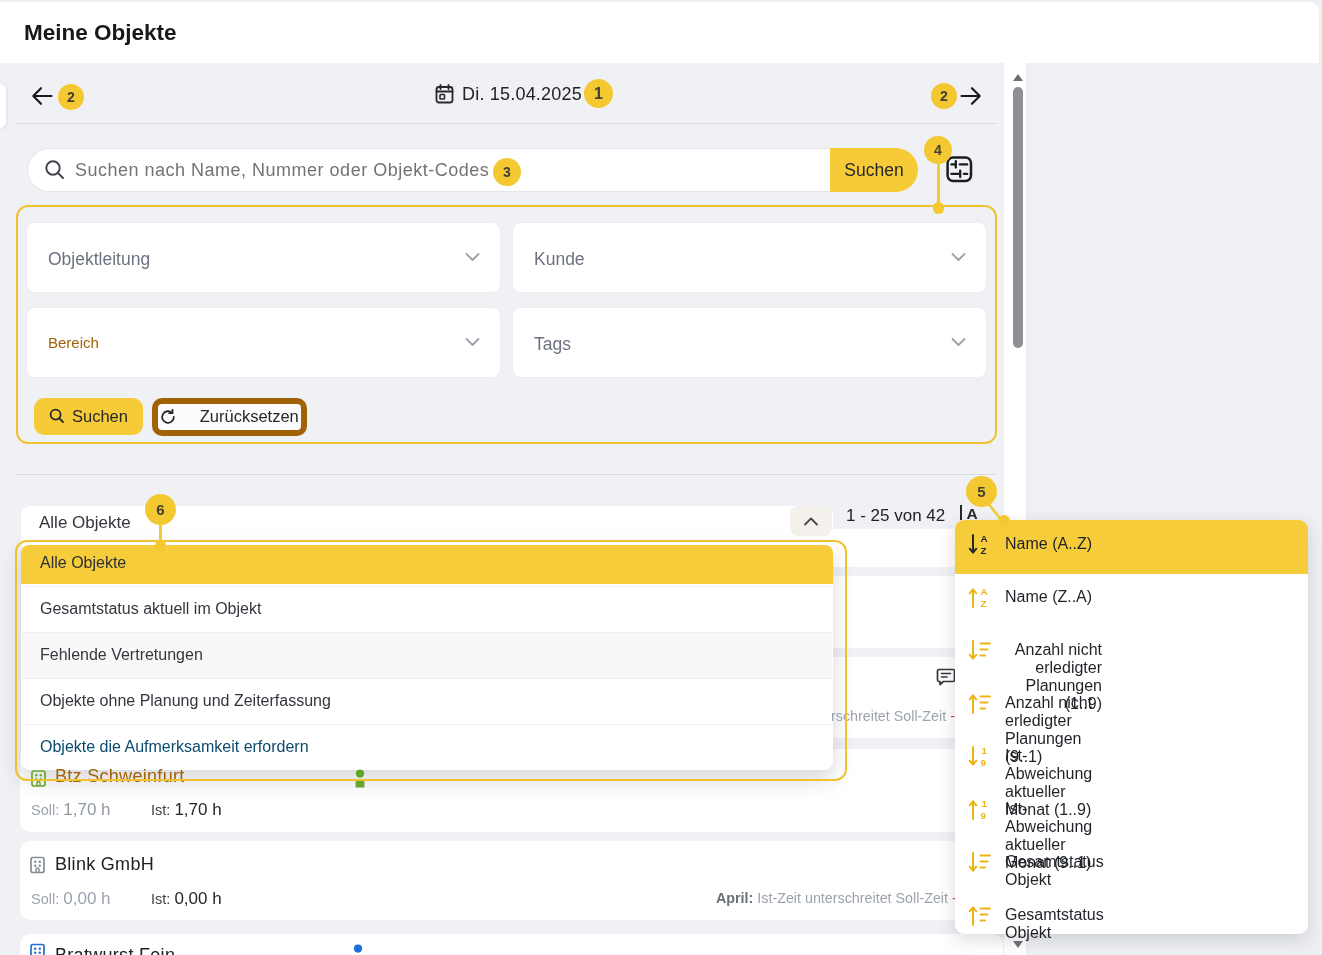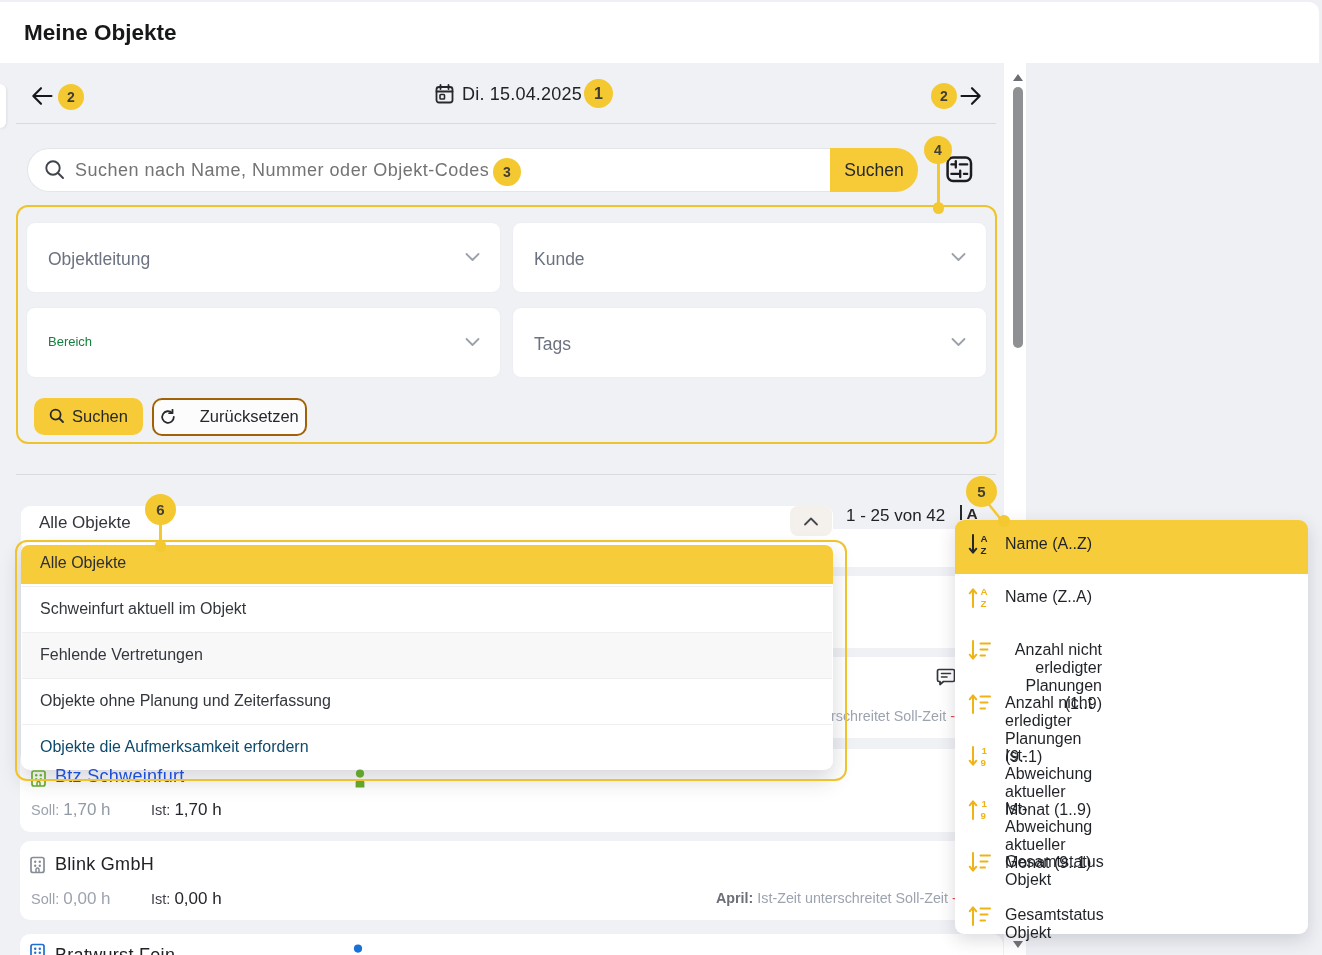--- a/index.html
+++ b/index.html
@@ -68,57 +68,57 @@
   <div class="abs" style="left:48px; top:249px; font-size:17.5px; color:#6c7280;">Objektleitung</div>
   <svg class="abs" style="left:465px; top:252px;" width="15" height="10" viewBox="0 0 15 10">
       <path d="M1.5 2 L7.5 8 L13.5 2" fill="none" stroke="#9aa1ab" stroke-width="1.8" stroke-linecap="round" stroke-linejoin="round"></path>
     </svg>
   <div class="abs" style="left:512px; top:222px; width:475px; height:71px; background:#fff; border:1px solid #eceef1; border-radius:9px;"></div>
   <div class="abs" style="left:534px; top:249px; font-size:17.5px; color:#6c7280;">Kunde</div>
   <svg class="abs" style="left:951px; top:252px;" width="15" height="10" viewBox="0 0 15 10">
       <path d="M1.5 2 L7.5 8 L13.5 2" fill="none" stroke="#9aa1ab" stroke-width="1.8" stroke-linecap="round" stroke-linejoin="round"></path>
     </svg>
   <div class="abs" style="left:26px; top:307px; width:475px; height:71px; background:#fff; border:1px solid #eceef1; border-radius:9px;"></div>
-  <div class="abs" style="left:48px; top:334px; font-size:13px; color:#15803d;">Bereich</div>
+  <div class="abs" style="left:48px; top:334px; font-size:15px; color:#a16207;">Bereich</div>
   <svg class="abs" style="left:465px; top:337px;" width="15" height="10" viewBox="0 0 15 10">
       <path d="M1.5 2 L7.5 8 L13.5 2" fill="none" stroke="#9aa1ab" stroke-width="1.8" stroke-linecap="round" stroke-linejoin="round"></path>
     </svg>
   <div class="abs" style="left:512px; top:307px; width:475px; height:71px; background:#fff; border:1px solid #eceef1; border-radius:9px;"></div>
   <div class="abs" style="left:534px; top:334px; font-size:17.5px; color:#6c7280;">Tags</div>
   <svg class="abs" style="left:951px; top:337px;" width="15" height="10" viewBox="0 0 15 10">
       <path d="M1.5 2 L7.5 8 L13.5 2" fill="none" stroke="#9aa1ab" stroke-width="1.8" stroke-linecap="round" stroke-linejoin="round"></path>
     </svg>
 
   <div class="abs" style="left:34px; top:397.5px; width:109px; height:37.5px; background:#f6cb37; border-radius:10px; display:flex; align-items:center; justify-content:center; gap:7px;">
     <svg width="16" height="16" viewBox="0 0 16 16">
         <circle cx="6.6" cy="6.6" r="5" fill="none" stroke="#26282c" stroke-width="1.8"></circle>
         <path d="M10.3 10.3 L14 14" stroke="#26282c" stroke-width="1.8" stroke-linecap="round"></path>
       </svg>
     <span style="font-size:16.5px; color:#26282c;">Suchen</span>
   </div>
-  <div class="abs" style="left:152px; top:397.5px; width:154.5px; height:38.5px; background:#fcfcfd; border:2px solid #a16207; border-radius:10px; display:flex; align-items:center; justify-content:center; gap:24px;">
+  <div class="abs" style="left:152px; top:397.5px; width:154.5px; height:38.5px; background:#fcfcfd; border:6px solid #a16207; border-radius:10px; display:flex; align-items:center; justify-content:center; gap:24px;">
     <svg width="16" height="16" viewBox="0 0 16 16">
         <path d="M13.8 8 a5.8 5.8 0 1 1 -1.7 -4.1" fill="none" stroke="#26282c" stroke-width="1.8" stroke-linecap="round"></path>
         <path d="M12.5 0.8 V4.2 H9.1" fill="none" stroke="#26282c" stroke-width="1.8" stroke-linecap="round" stroke-linejoin="round"></path>
       </svg>
     <span style="font-size:16.5px; color:#26282c;">Zurücksetzen</span>
   </div>
 
   <div class="abs" style="left:16px; top:474px; width:980px; height:1px; background:#d9dade;"></div>
 
   <div class="card" style="left:22px; top:529px; width:981px; height:38px; z-index:1;"></div>
   <div class="card" style="left:22px; top:576px; width:981px; height:72px; z-index:1;"></div>
   <div class="card" style="left:22px; top:657px; width:981px; height:81px; z-index:1;"></div>
   <svg class="abs" style="left:936px; top:667px; z-index:2;" width="20" height="20" viewBox="0 0 20 20">
     <path d="M3 2.5 h14 a1.5 1.5 0 0 1 1.5 1.5 v9 a1.5 1.5 0 0 1 -1.5 1.5 h-9.5 l-3.5 3 v-3 h-1 a1.5 1.5 0 0 1 -1.5 -1.5 v-9 a1.5 1.5 0 0 1 1.5 -1.5 z" fill="none" stroke="#33373d" stroke-width="1.7" stroke-linejoin="round"></path>
     <path d="M5.5 6.5 H14.5 M5.5 10 H11" stroke="#33373d" stroke-width="1.6" stroke-linecap="round"></path>
   </svg>
 
   <div class="card" id="btz" style="left:20px; top:749px; width:983px; height:83px; z-index:2;"></div>
-  <div class="abs" style="left:55px; top:766px; font-size:18px; letter-spacing:0.3px; font-weight:500; color:#1d4ed8; z-index:40;">Btz Schweinfurt</div>
+  <div class="abs" style="left:55px; top:766px; font-size:18px; letter-spacing:0.3px; font-weight:500; color:#a16207; z-index:40;">Btz Schweinfurt</div>
   <svg class="abs" style="left:31px; top:770px; z-index:40;" width="15" height="17" viewBox="0 0 15 17">
     <rect x="1" y="1" width="13" height="15" rx="2" fill="none" stroke="#66a82d" stroke-width="1.7"></rect>
     <circle cx="5.2" cy="5.2" r="1.2" fill="#66a82d"></circle>
       <circle cx="9.8" cy="5.2" r="1.2" fill="#66a82d"></circle>
     <circle cx="5.2" cy="9.2" r="1.2" fill="#66a82d"></circle>
       <circle cx="9.8" cy="9.2" r="1.2" fill="#66a82d"></circle>
     <path d="M6 16 V13 a1.5 1.5 0 0 1 3 0 V16" fill="none" stroke="#66a82d" stroke-width="1.5"></path>
   </svg>
   <div class="abs" style="left:31px; top:800px; font-size:14.5px; color:#9ca3af; z-index:3;">Soll: <span style="font-size:17px; color:#9199a3;">1,70 h</span></div>
   <div class="abs" style="left:151px; top:800px; font-size:14.5px; color:#3c3f45; z-index:3;">Ist: <span style="font-size:17px; color:#24262b; font-weight:500;">1,70 h</span></div>
@@ -163,21 +163,21 @@
   <div class="abs" style="left:21px; top:506px; width:812px; height:36px; background:#fff; border-radius:9px 9px 0 0; z-index:20;"></div>
   <div class="abs" style="left:39px; top:513px; font-size:17px; color:#33363c; z-index:21;">Alle Objekte</div>
   <div class="abs" style="left:790px; top:506px; width:42px; height:30px; background:#f4f1ec; border-radius:8px; z-index:21;"></div>
   <svg class="abs" style="left:803px; top:517px; z-index:22;" width="16" height="9" viewBox="0 0 16 9">
       <path d="M2 7.5 L8 1.5 L14 7.5" fill="none" stroke="#44484e" stroke-width="1.8" stroke-linecap="round" stroke-linejoin="round"></path>
     </svg>
 
   <div class="abs" id="dropdown" style="left:21px; top:543px; width:812px; height:227px; background:#fff; border-radius:9px; box-shadow:0 10px 22px rgba(40,40,60,0.18); z-index:30;"></div>
   <div class="abs" style="left:21px; top:545px; width:812px; height:38.5px; background:#f7cc3b; border-radius:8px 8px 0 0; z-index:31;"></div>
   <div class="abs" style="left:40px; top:554px; font-size:16px; color:#2c2f34; z-index:32;">Alle Objekte</div>
-  <div class="abs" style="left:40px; top:600px; font-size:16px; color:#33373d; z-index:32;">Schweinfurt aktuell im Objekt</div>
+  <div class="abs" style="left:40px; top:600px; font-size:16px; color:#33373d; z-index:32;">Gesamtstatus aktuell im Objekt</div>
   <div class="abs" style="left:22px; top:632.5px; width:810px; height:46px; background:#f8f8f9; z-index:31;"></div>
   <div class="abs" style="left:40px; top:646px; font-size:16px; color:#33373d; z-index:32;">Fehlende Vertretungen</div>
   <div class="abs" style="left:40px; top:692px; font-size:16px; color:#33373d; z-index:32;">Objekte ohne Planung und Zeiterfassung</div>
   <div class="abs" style="left:40px; top:738px; font-size:16px; color:#0c4a6e; z-index:32;">Objekte die Aufmerksamkeit erfordern</div>
   <div class="abs" style="left:22px; top:586px; width:810px; height:1px; background:#efeff2; z-index:31;"></div>
   <div class="abs" style="left:22px; top:632px; width:810px; height:1px; background:#efeff2; z-index:31;"></div>
   <div class="abs" style="left:22px; top:678px; width:810px; height:1px; background:#efeff2; z-index:31;"></div>
   <div class="abs" style="left:22px; top:724px; width:810px; height:1px; background:#efeff2; z-index:31;"></div>
 
   <div class="abs" style="left:831px; top:707.5px; font-size:14.3px; color:#9ca3af; white-space:nowrap; z-index:42;">rschreitet Soll-Zeit <span style="color:#e5484d;">-2,60 h</span></div>

